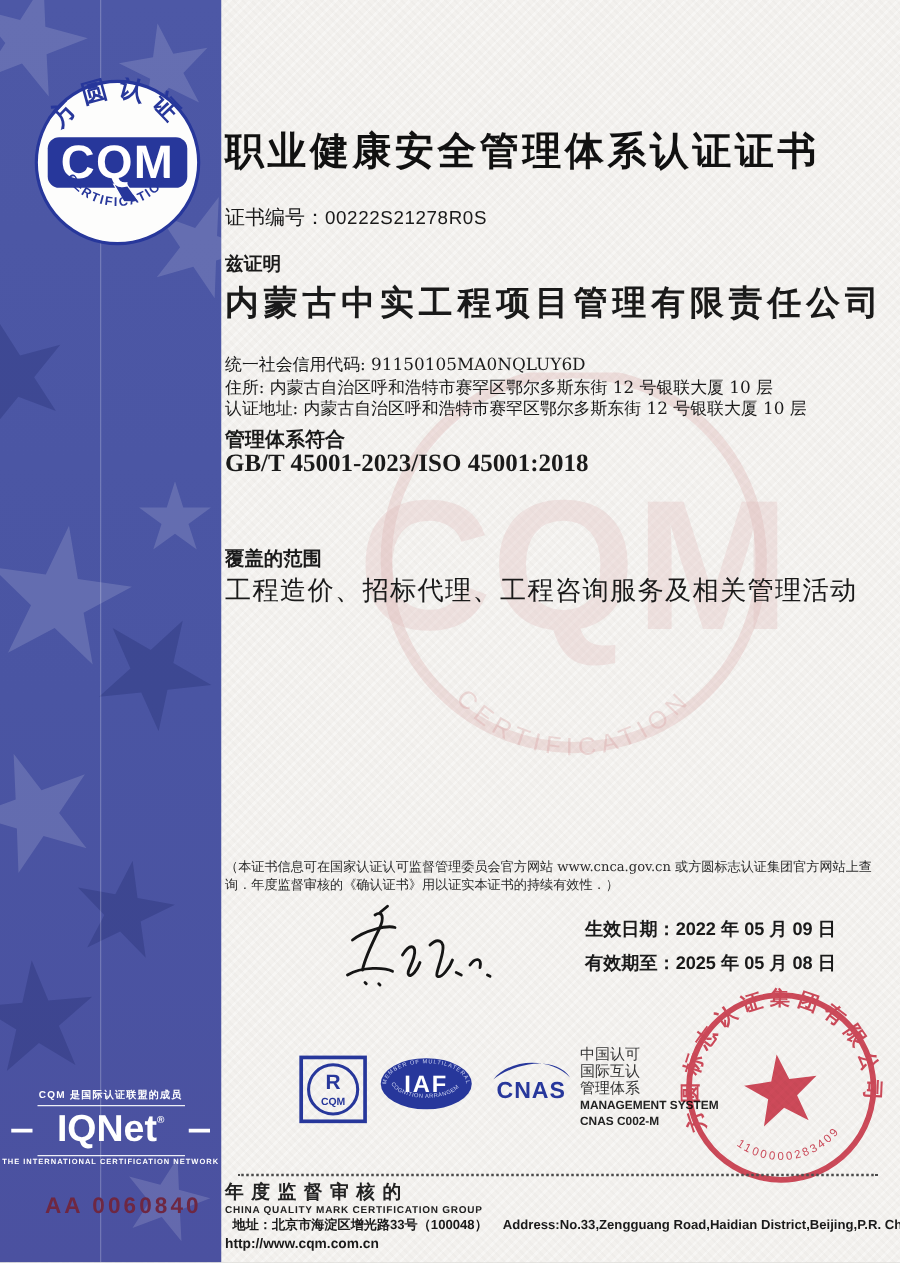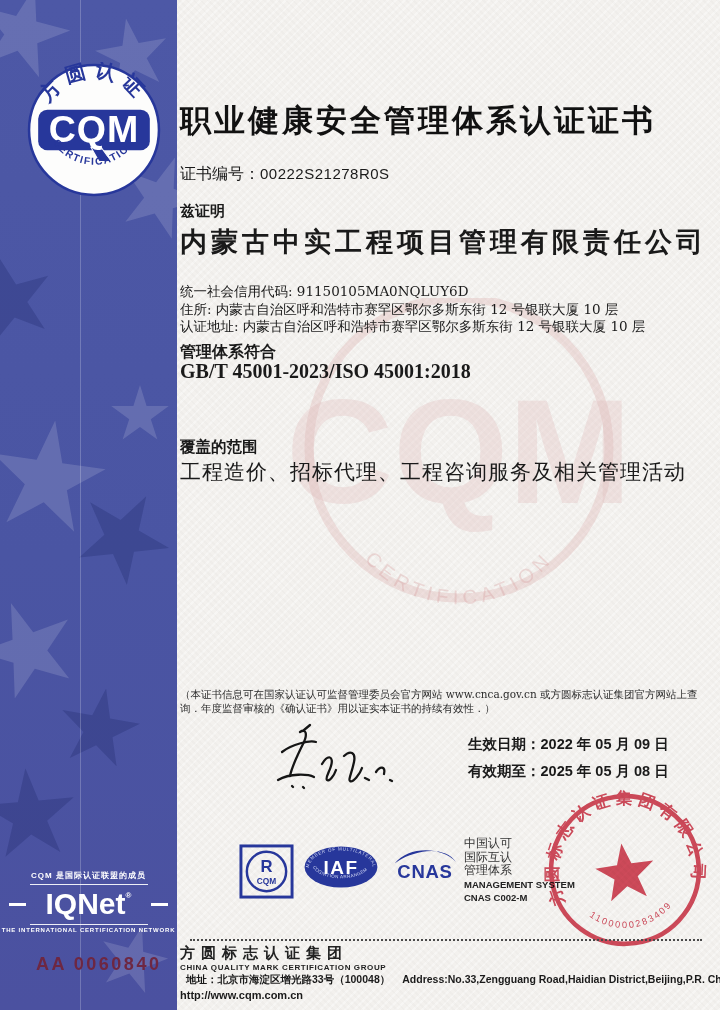--- a/index.html
+++ b/index.html
@@ -225,20 +225,20 @@
     <text font-size="16" font-weight="bold" letter-spacing="5" fill="#cf3448" font-family="DejaVu Serif, serif">
       <textPath href="#stampTop" startOffset="50%" text-anchor="middle">方圆标志认证集团有限公司</textPath>
     </text>
     <polygon points="80,54 87.1,74.3 108.5,74.7 91.4,87.7 97.6,108.3 80,96 62.4,108.3 68.6,87.7 51.5,74.7 72.9,74.3" fill="#cf3448"></polygon>
     <text font-size="9" letter-spacing="2" fill="#cf3448" font-family="Liberation Sans, sans-serif">
       <textPath href="#stampBot" startOffset="50%" text-anchor="middle">1100000283409</textPath>
     </text>
   </svg>
 
   <div class="dotline"></div>
-  <div class="abs f-cn">方圆标志认证集团</div>
+  <div class="abs f-cn">年度监督审核的</div>
   <div class="abs f-en">CHINA QUALITY MARK CERTIFICATION GROUP</div>
   <div class="abs f-addr">
     <span>地址：北京市海淀区增光路33号（100048）</span><span>Address:No.33,Zengguang Road,Haidian District,Beijing,P.R. China(100048)</span>
   </div>
   <div class="abs f-web">http://www.cqm.com.cn</div>
 
 </div>
 
 </body></html>

